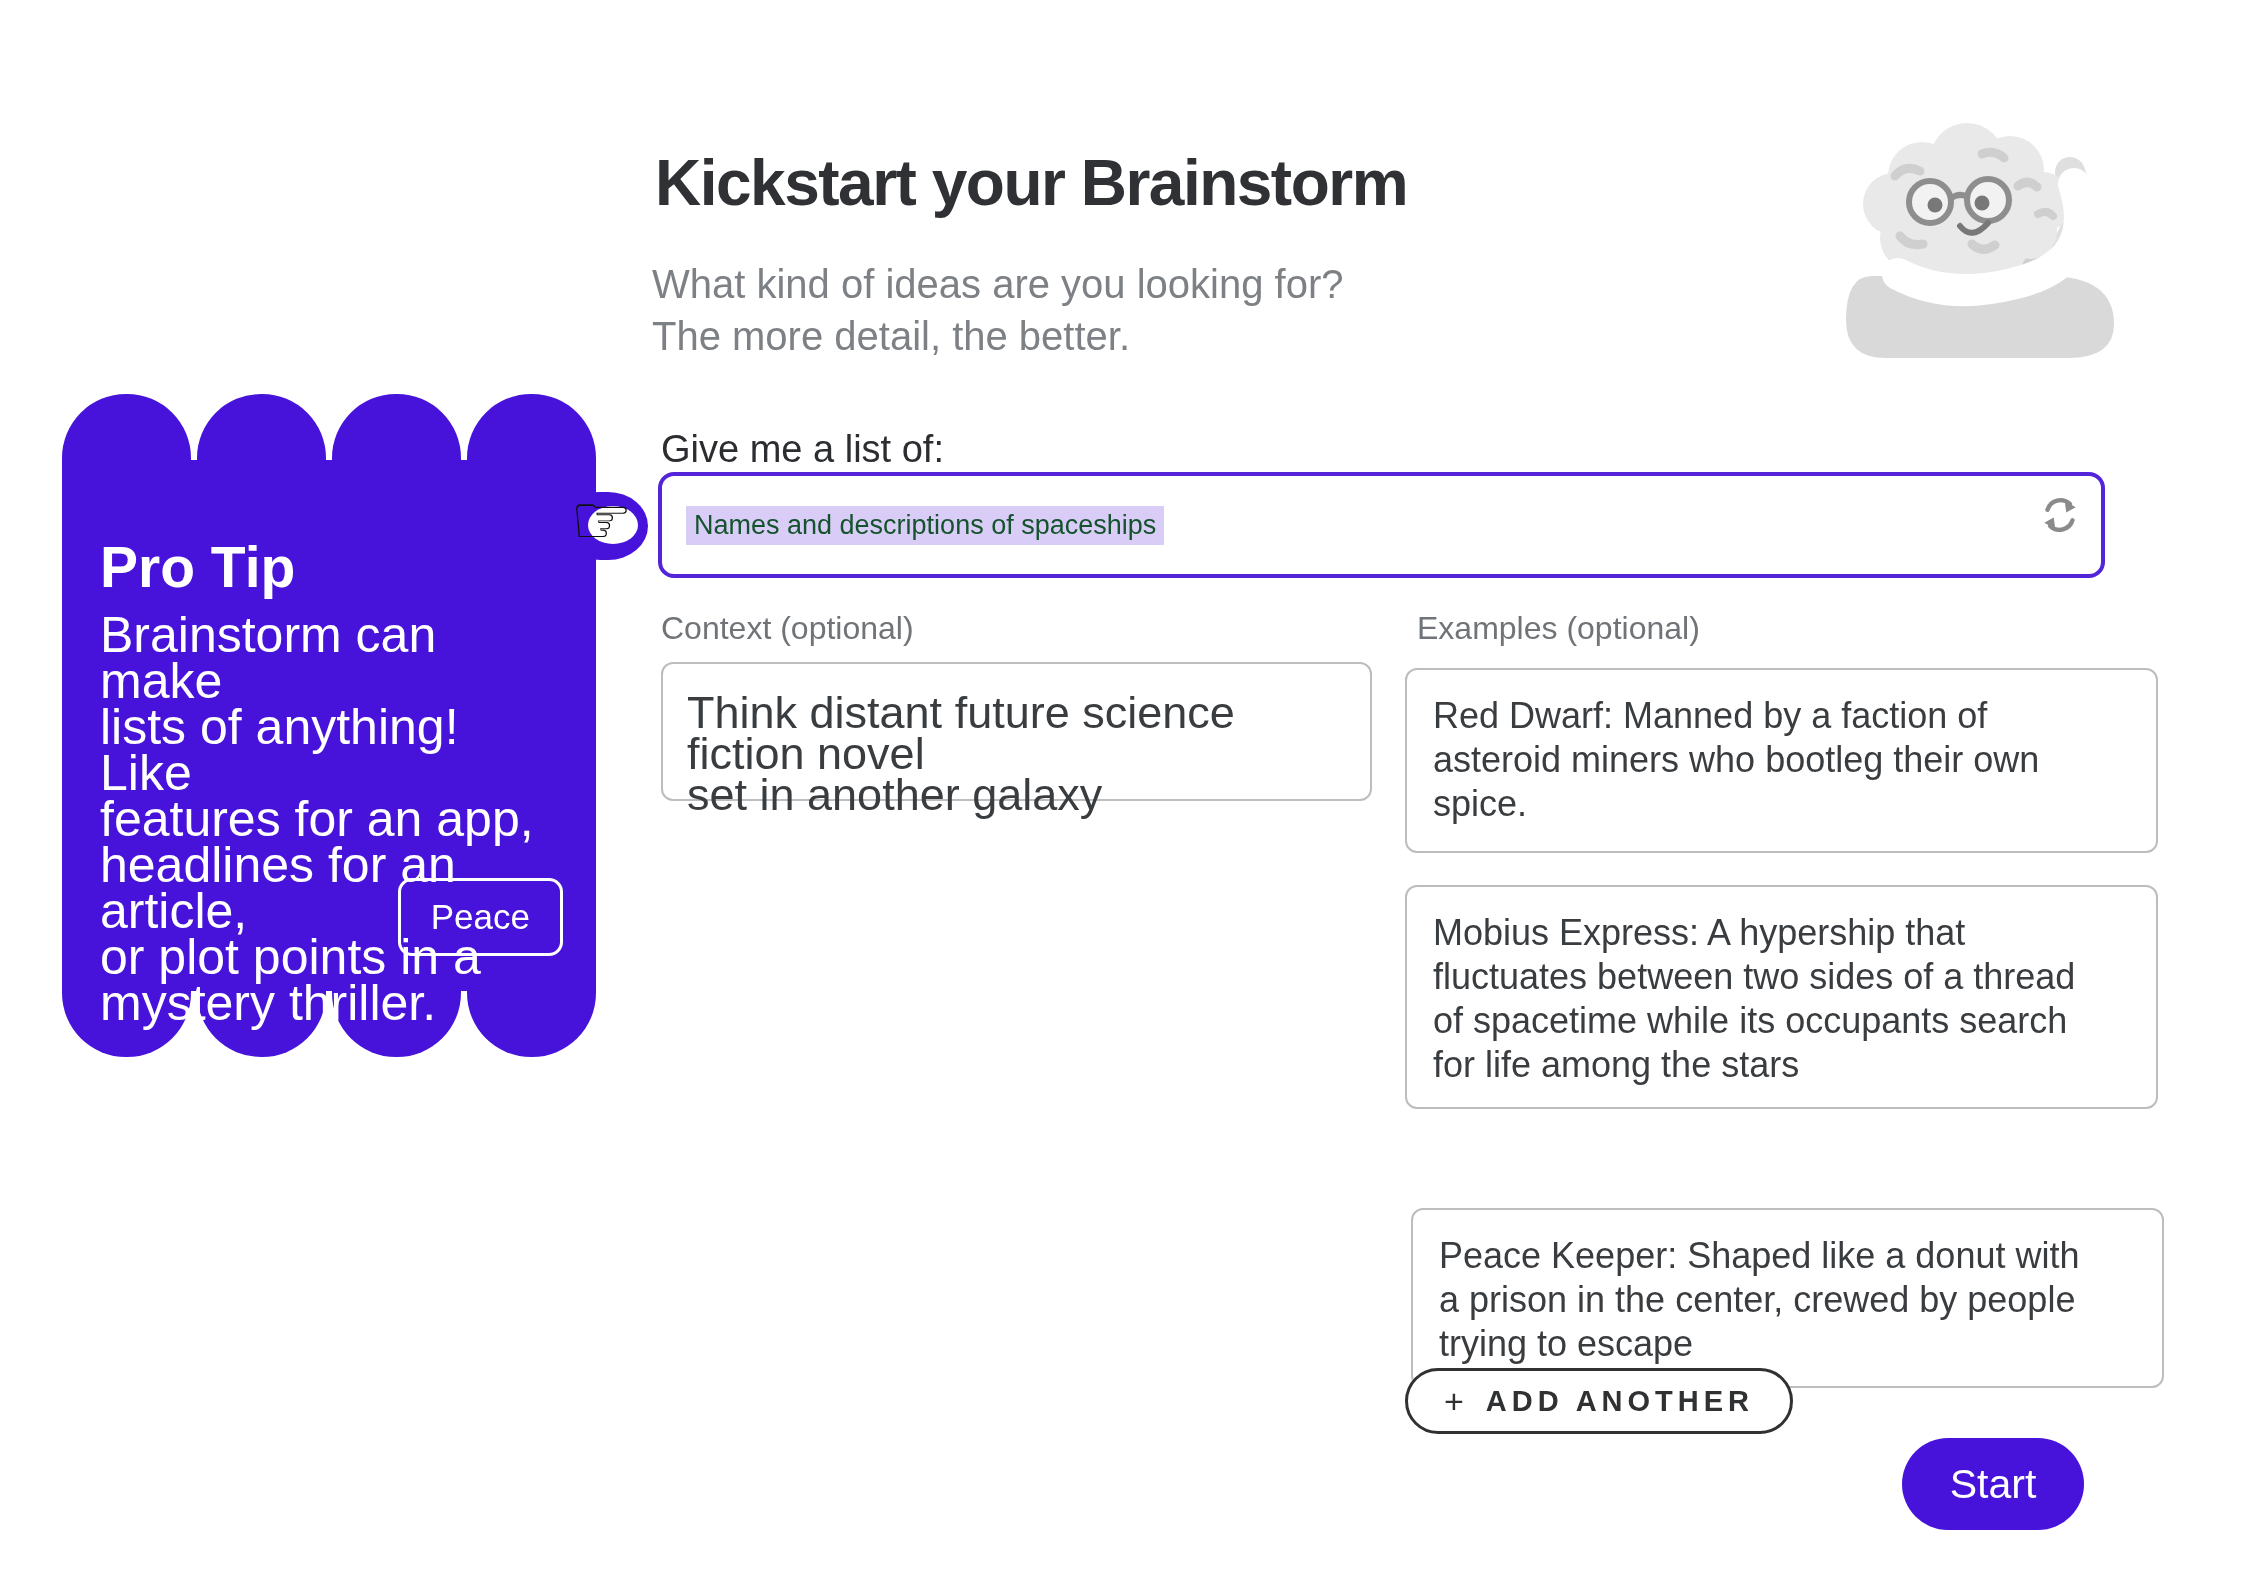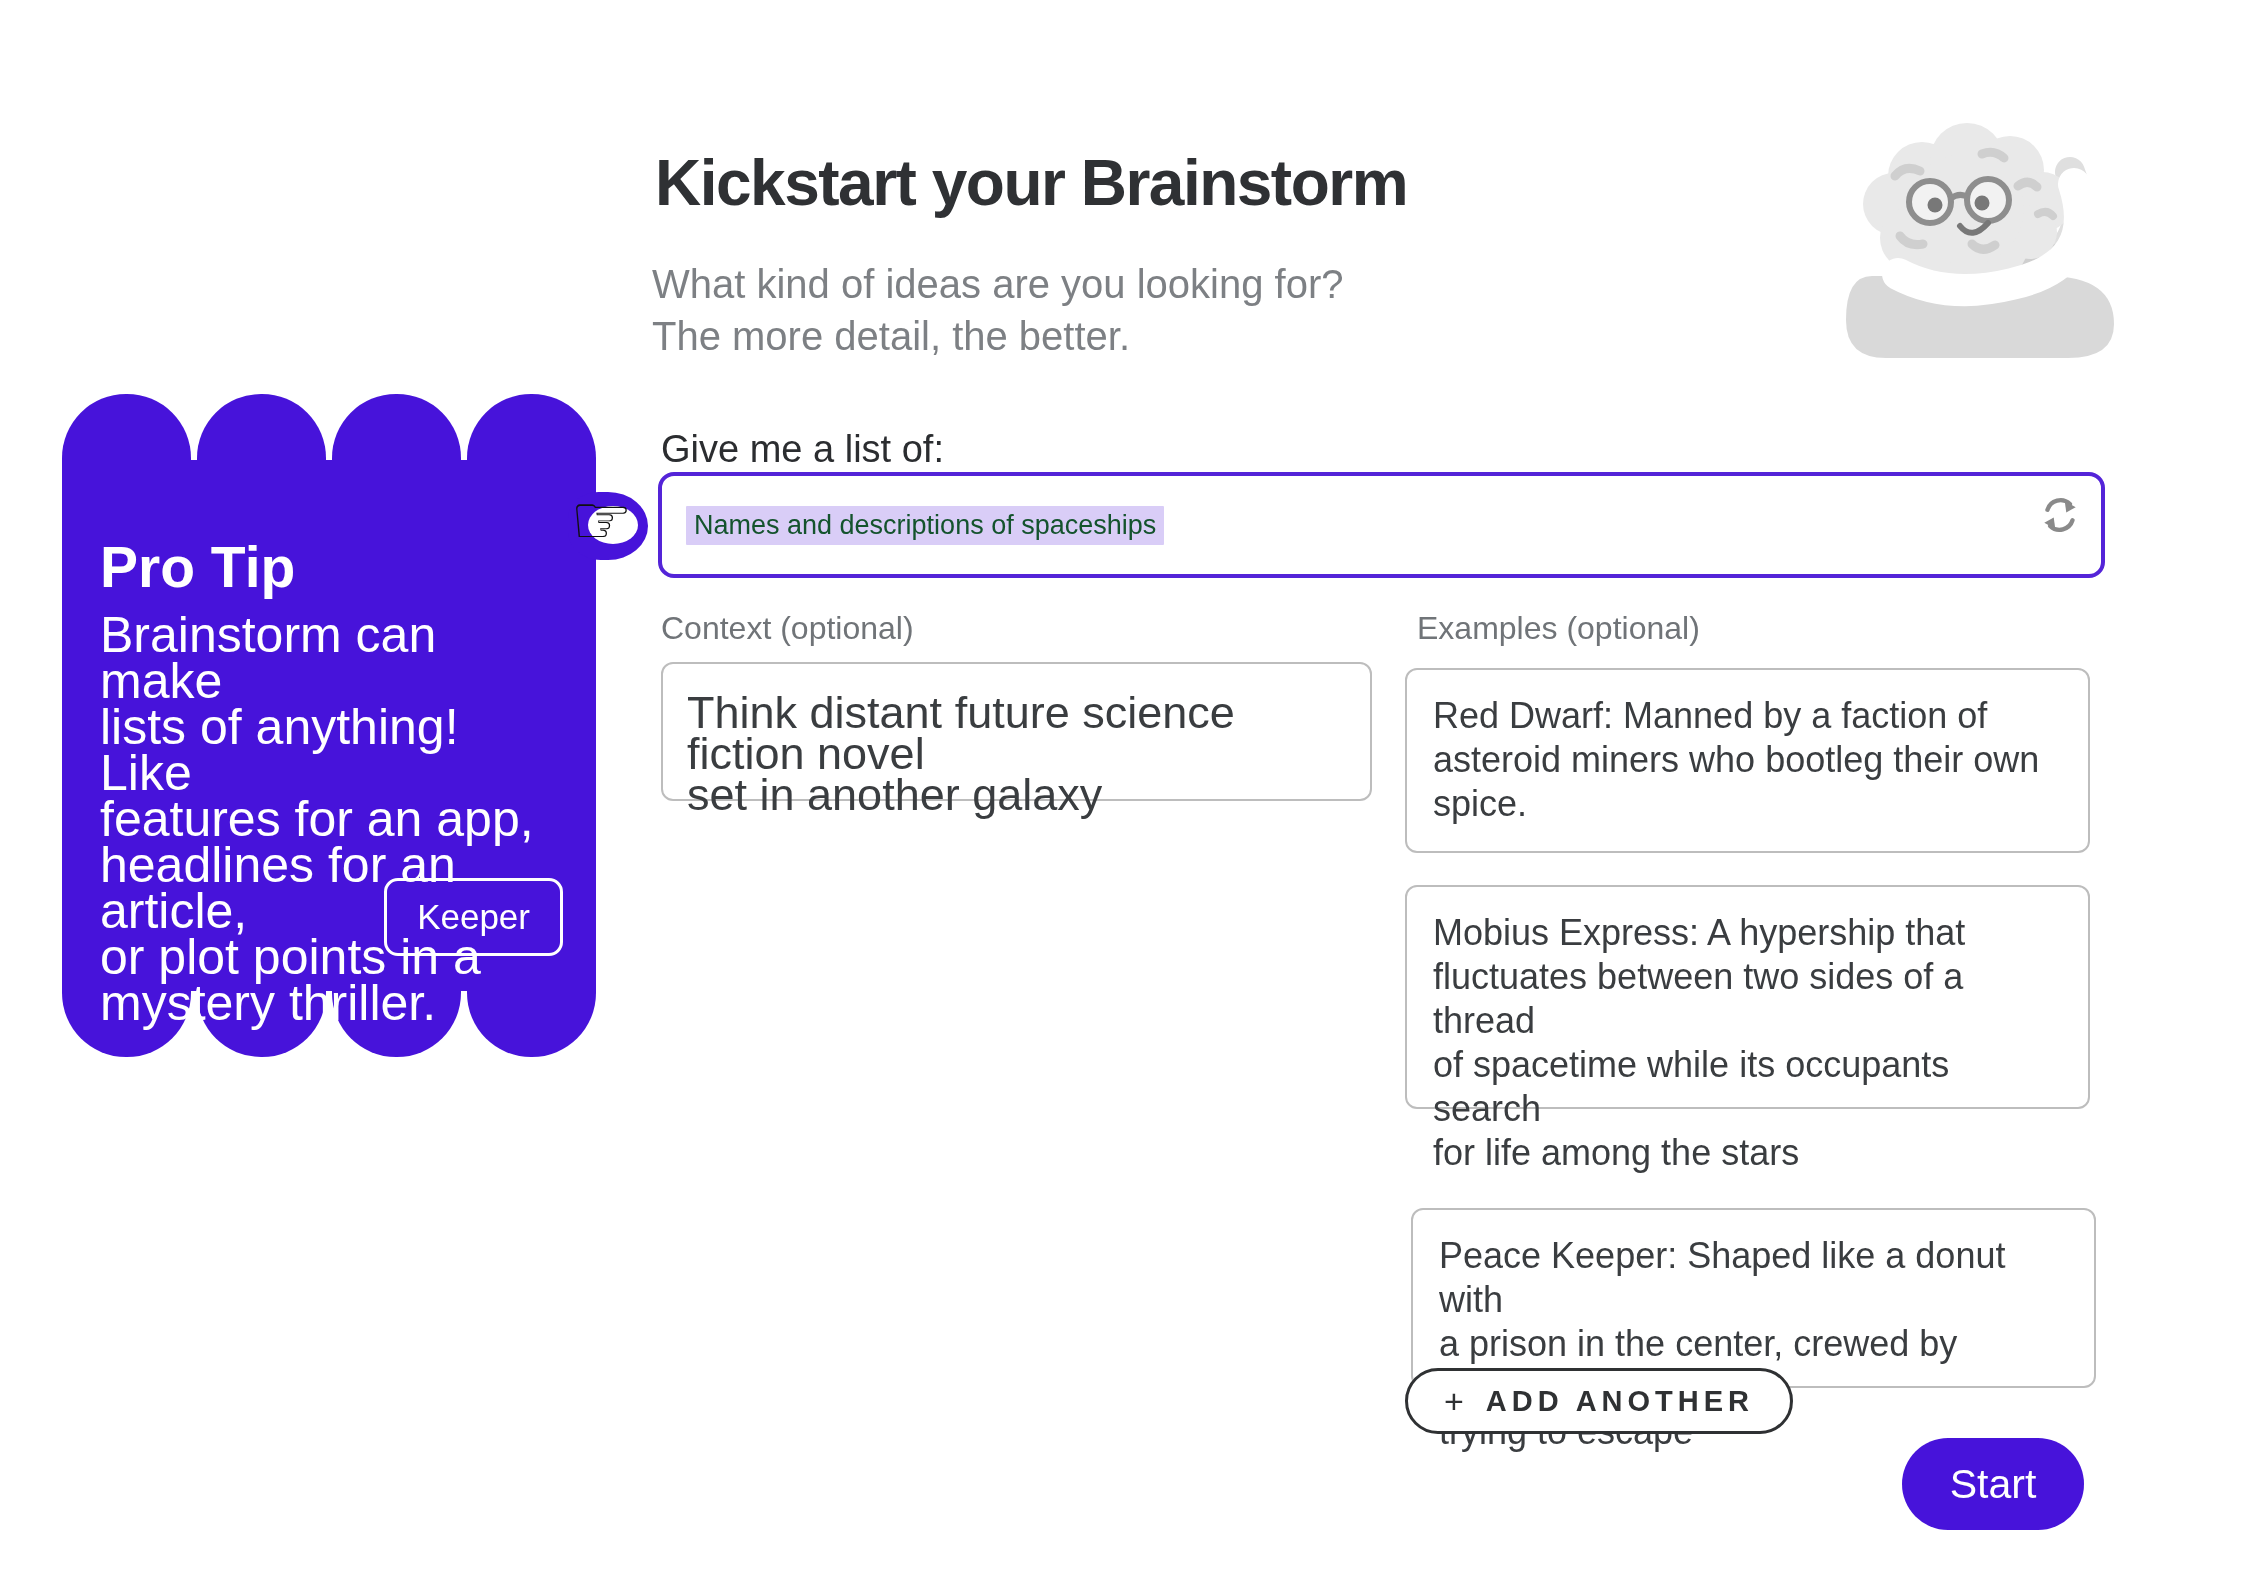--- a/index.html
+++ b/index.html
@@ -82,21 +82,21 @@
   .examples-label { left:1405px; top:610px;margin-left:12px; }
 
   .context-box {
     left:661px; top:662px; width:711px; height:139px;
     border:2.5px solid #bdbdbd; border-radius:12px; background:#ffffff;
     padding:28px 24px; font-size:45px; line-height:41px; color:#3a3d40;
     white-space:pre-line;
   }
 
   .example-box {
-    left:1405px; width:685px;
+    left:1405px; width:753px;
     border:2.5px solid #bdbdbd; border-radius:12px; background:#ffffff;
     padding:24px 26px; font-size:36px; line-height:44px; color:#3a3d40;
     white-space:pre-line;
   }
   .example-0 { top:668px;  height:185px; }
   .example-1 { top:885px;  height:224px; }
   .example-2 { top:1208px; height:180px;margin-left:6px; }
 
   .add-another-button {
     left:1405px; top:1368px; height:66px;
@@ -169,21 +169,21 @@
   <div class="body-fill"></div>
   <div class="protip-content">
     <div class="protip-title">Pro Tip</div>
     <div class="protip-body">Brainstorm can make
 lists of anything! Like
 features for an app,
 headlines for an article,
 or plot points in a
 mystery thriller.</div>
   </div>
-  <button class="gotcha-button">Keeper</button>
+  <button class="gotcha-button">Peace</button>
 </div>
 
 <div class="abs hand-pointer">
   <div class="hand-blob"></div>
   <div class="hand-white"></div>
   <div class="hand-glyph">☞</div>
 </div>
 
 <div class="abs list-label">Give me a list of:</div>
 <div class="abs list-input" role="textbox">

